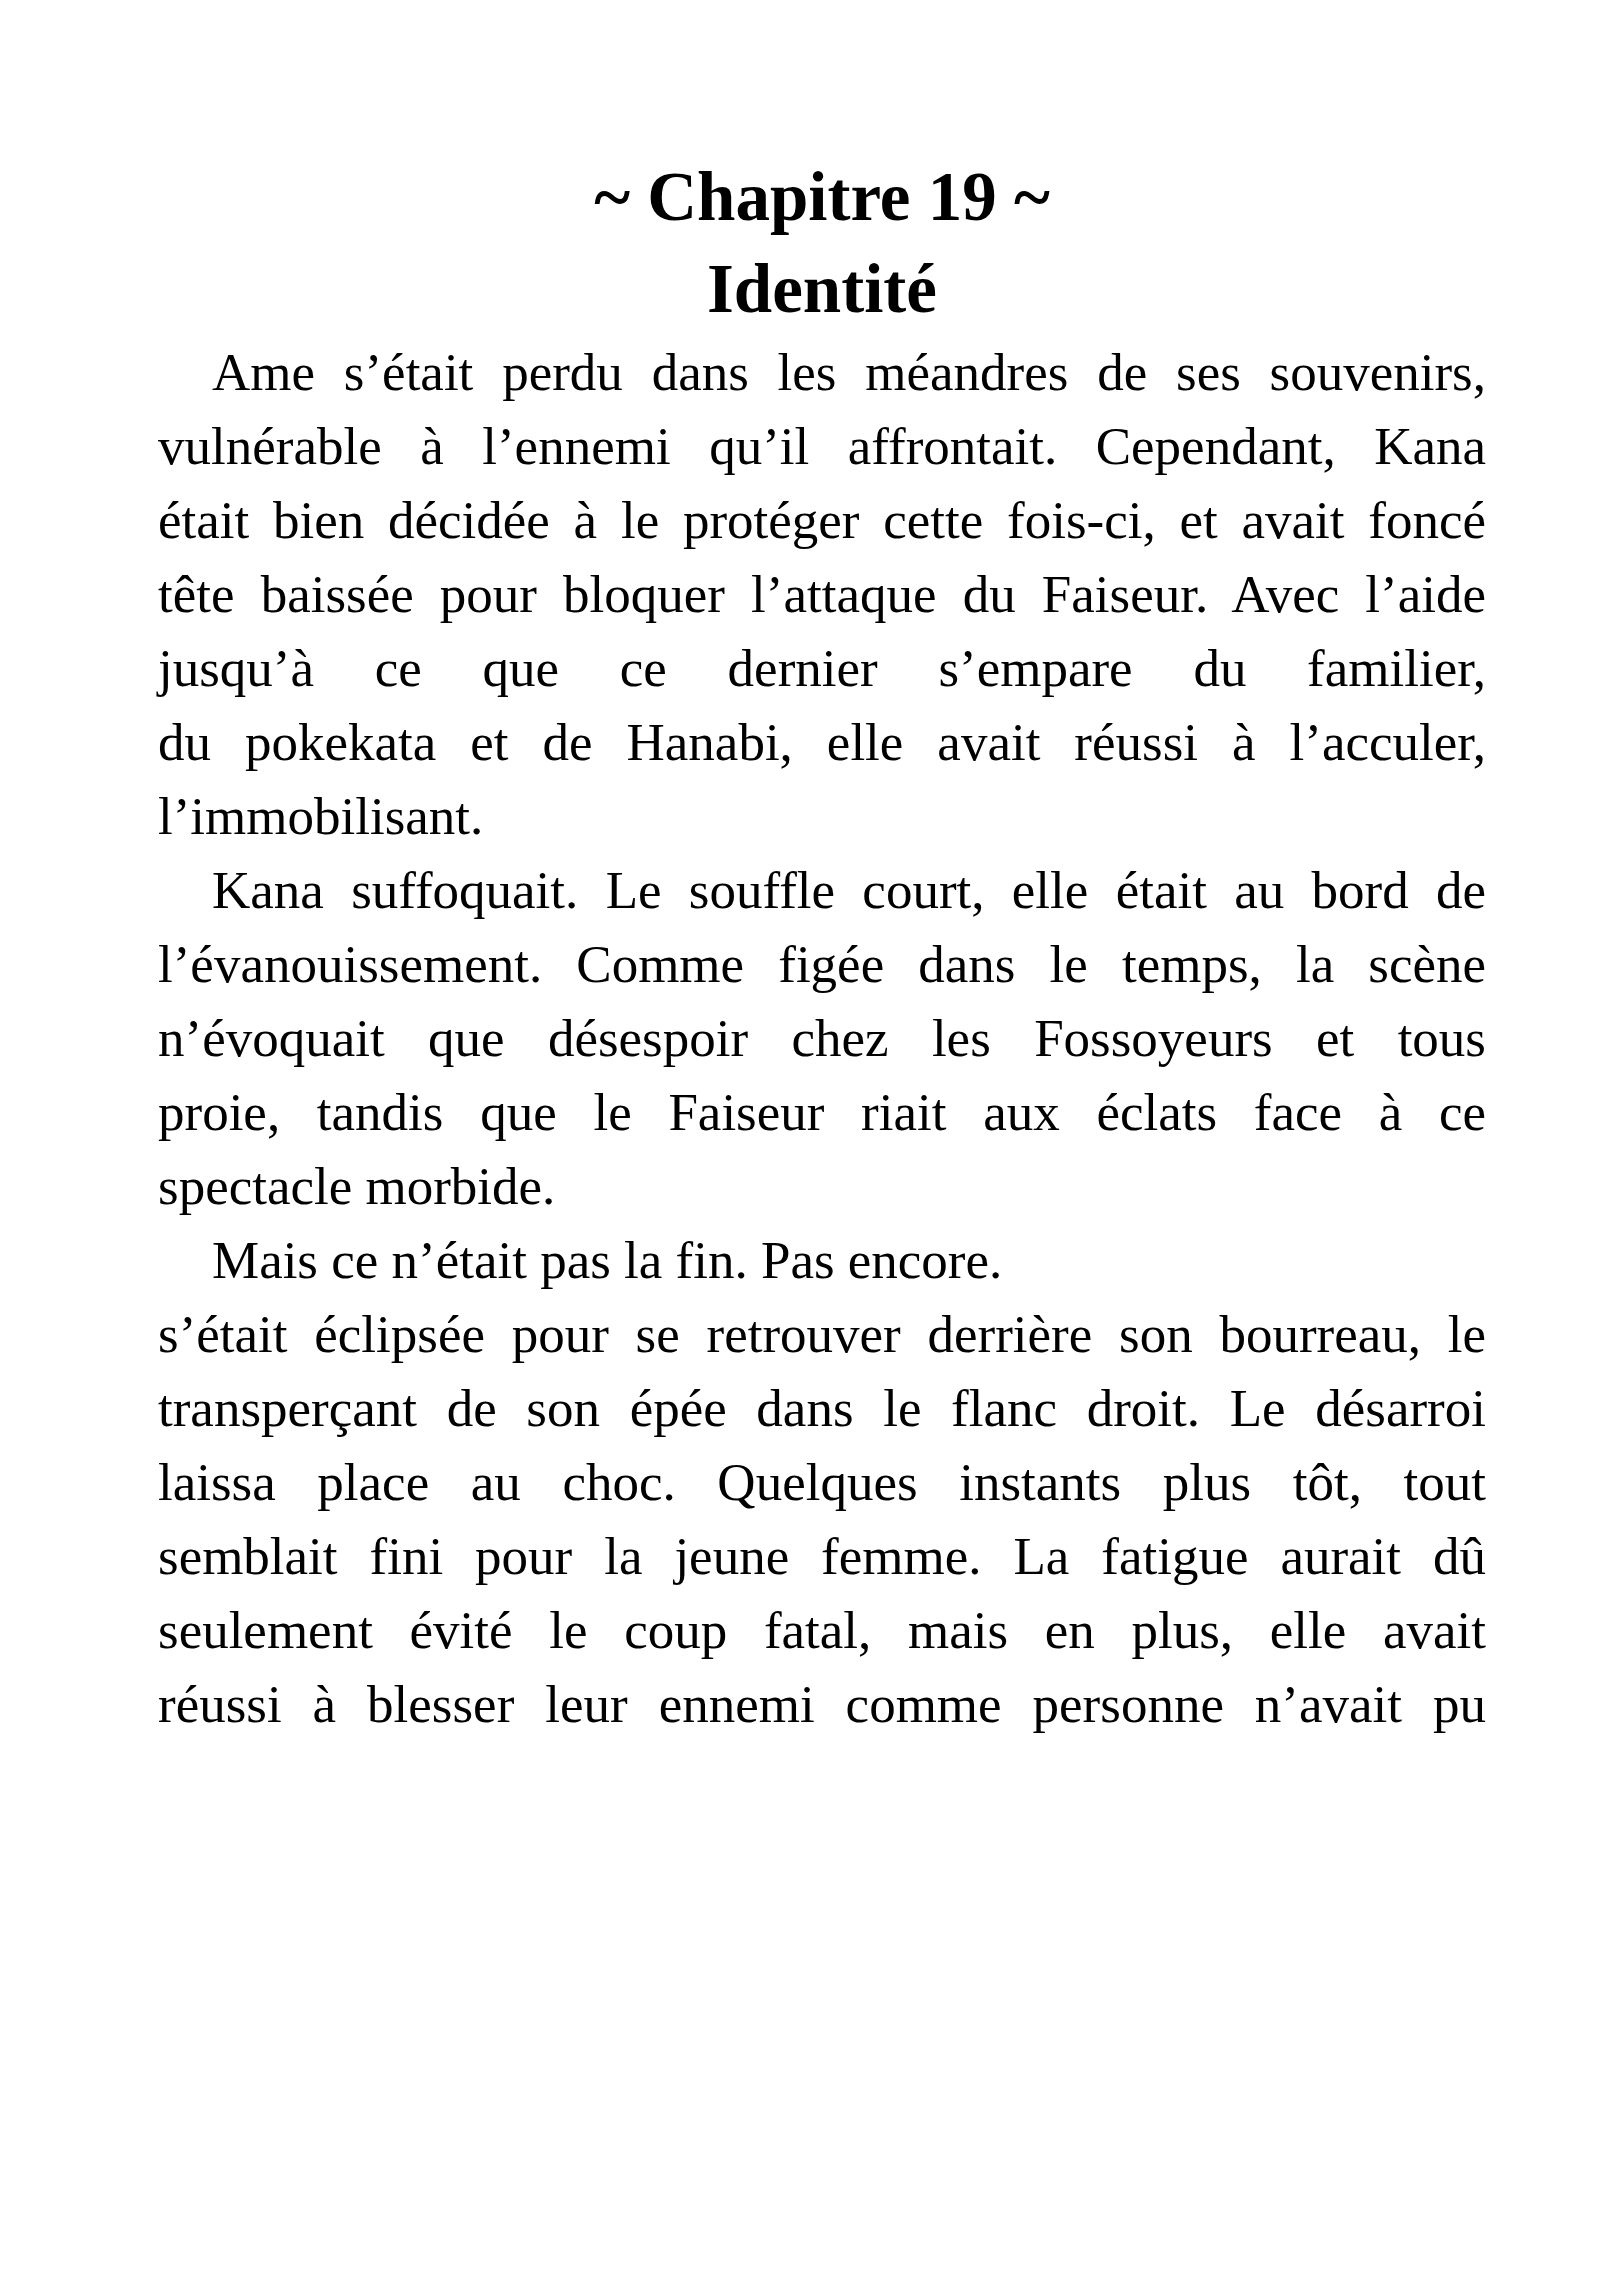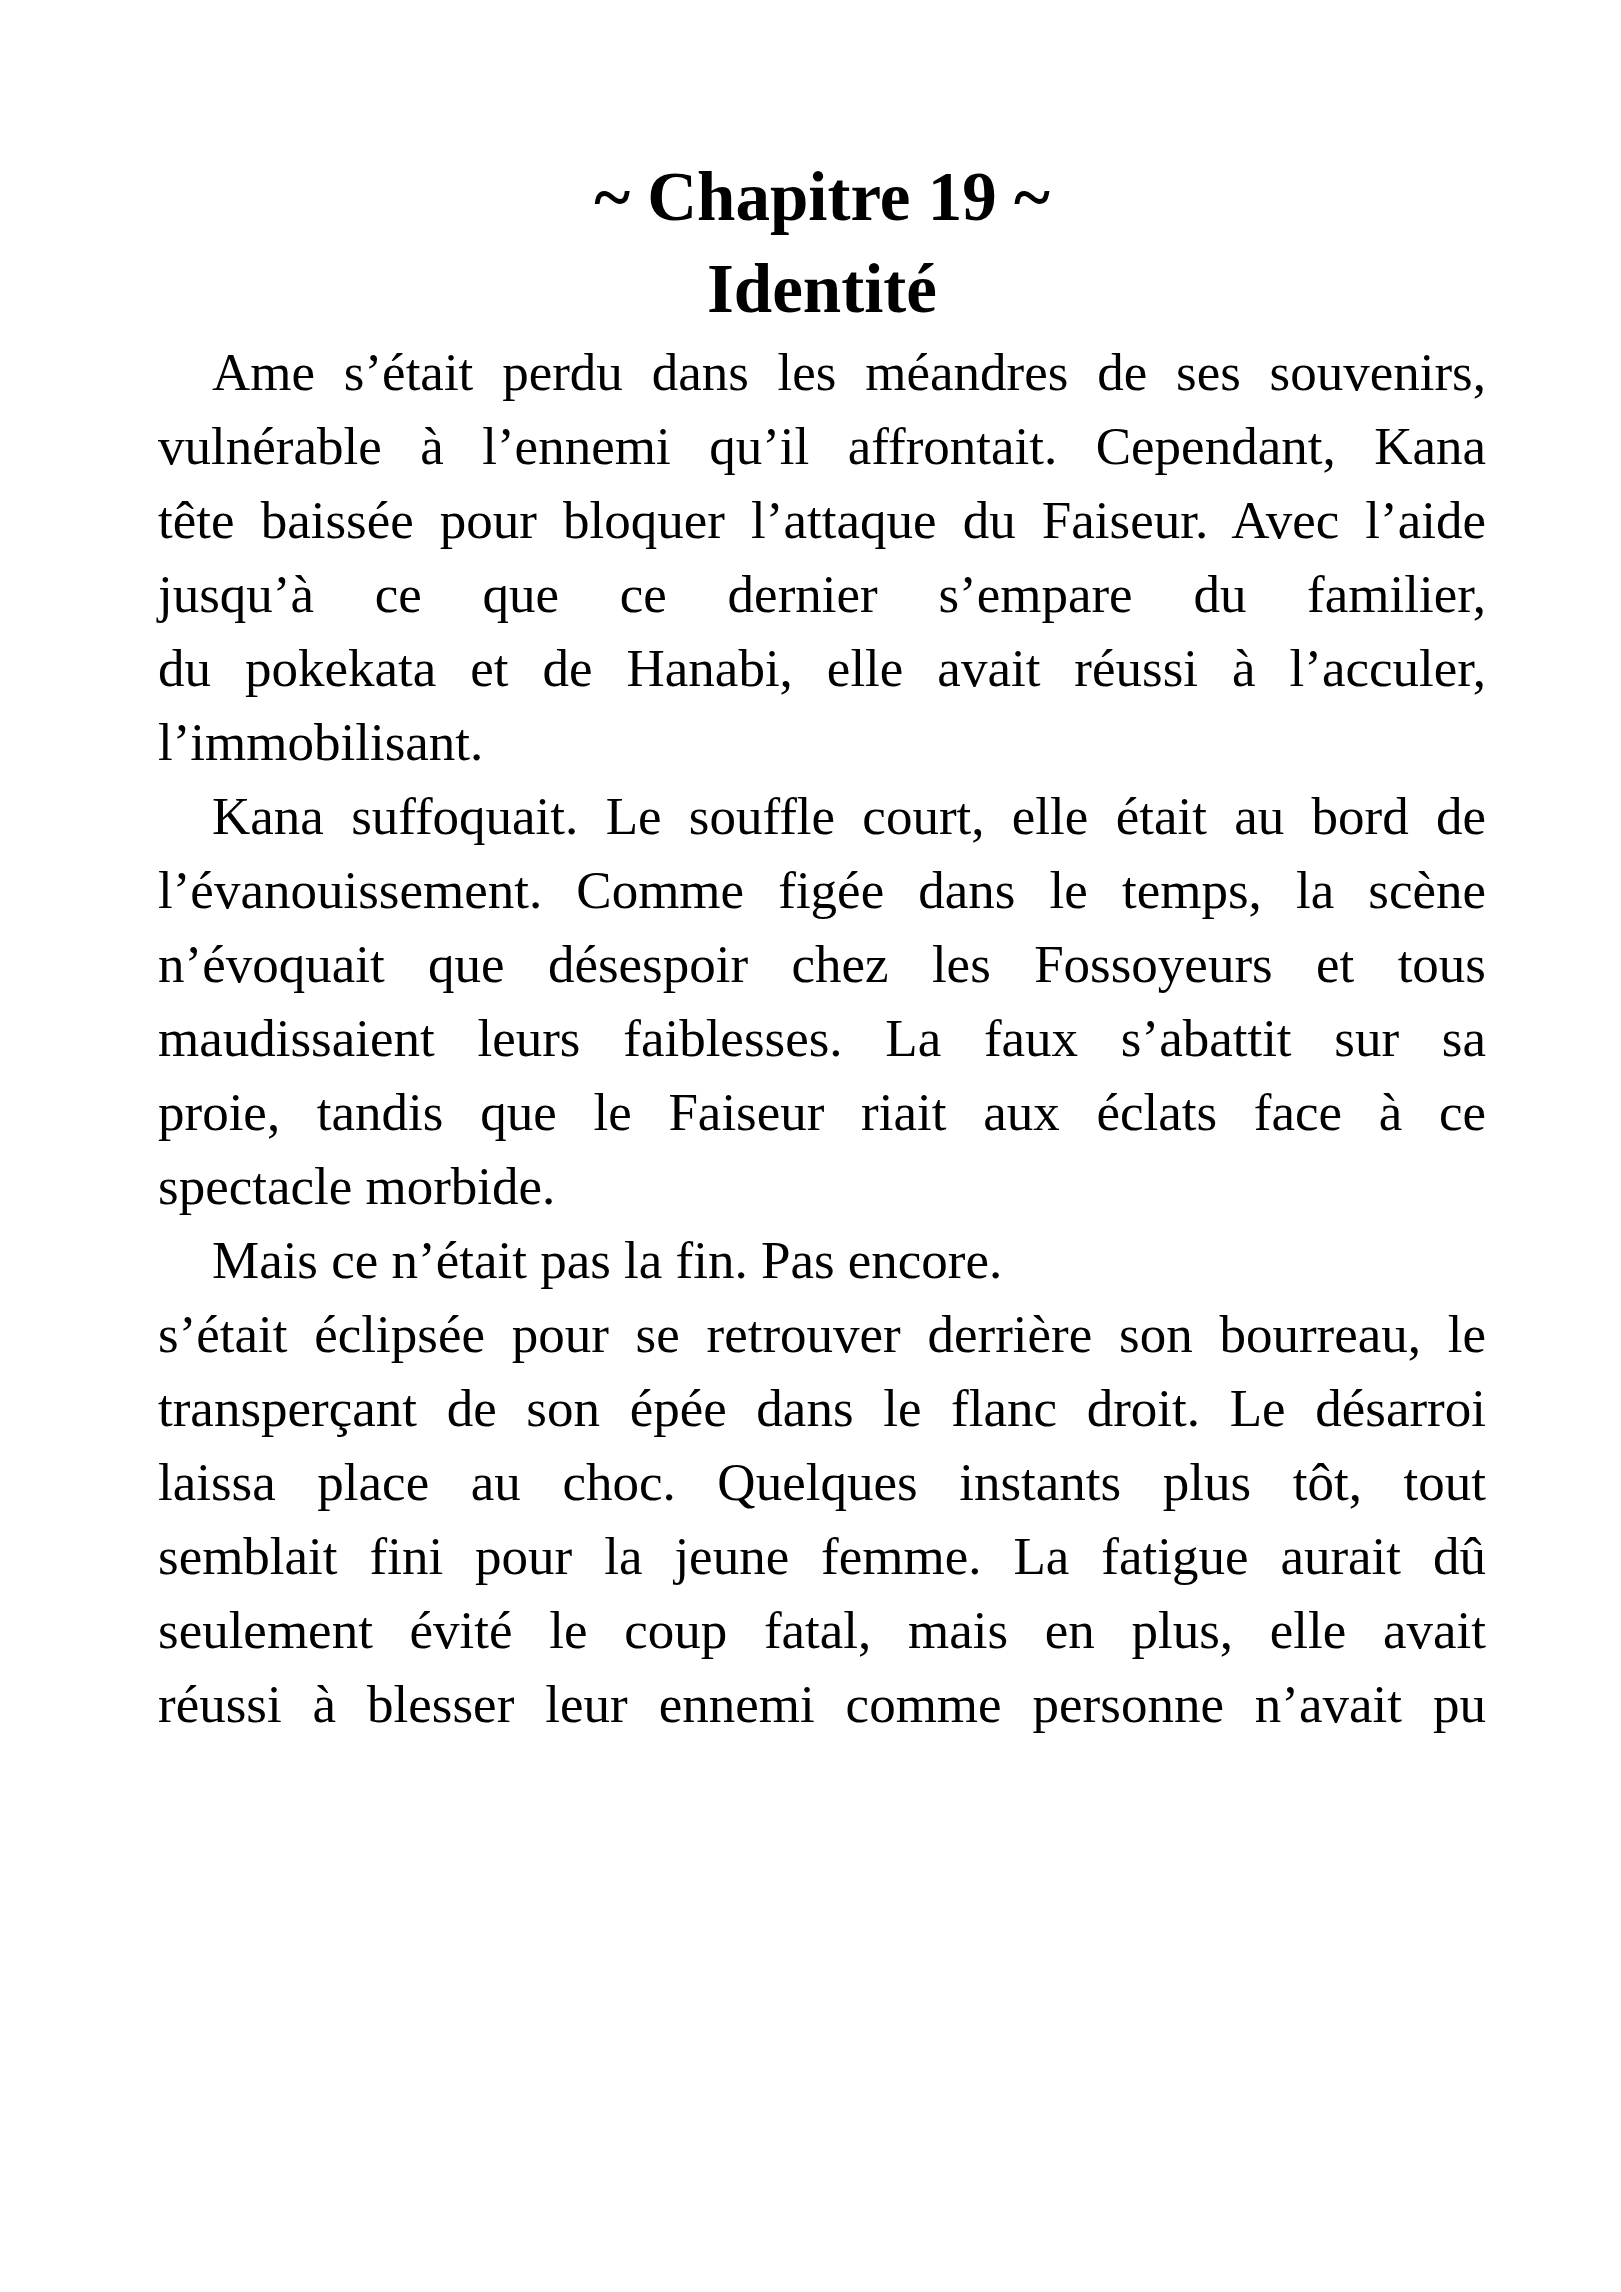--- a/index.html
+++ b/index.html
@@ -55,30 +55,30 @@
 <body style="--text-color: #000000; --bg-color: #ffffff;">
 
 <div class="page">
   <h1 class="chapter-heading">~ Chapitre 19 ~</h1>
   <h2 class="chapter-heading">Identité</h2>
 
   <div class="chapter-body">
       <div class="paragraph">
         <div class="line indent j">Ame s’était perdu dans les méandres de ses souvenirs,</div>
         <div class="line j">vulnérable à l’ennemi qu’il affrontait. Cependant, Kana</div>
+        <div class="line j">était bien décidée à le protéger cette fois-ci, et avait foncé</div>
         <div class="line j">tête baissée pour bloquer l’attaque du Faiseur. Avec l’aide</div>
         <div class="line j">jusqu’à ce que ce dernier s’empare du familier,</div>
         <div class="line j">du pokekata et de Hanabi, elle avait réussi à l’acculer,</div>
         <div class="line">l’immobilisant.</div>
       </div>
       <div class="paragraph">
         <div class="line indent j">Kana suffoquait. Le souffle court, elle était au bord de</div>
         <div class="line j">l’évanouissement. Comme figée dans le temps, la scène</div>
         <div class="line j">n’évoquait que désespoir chez les Fossoyeurs et tous</div>
-        <div class="line j">maudissaient leurs faiblesses. La faux s’abattit sur sa</div>
         <div class="line j">proie, tandis que le Faiseur riait aux éclats face à ce</div>
         <div class="line">spectacle morbide.</div>
       </div>
       <div class="paragraph">
         <div class="line indent">Mais ce n’était pas la fin. Pas encore.</div>
       </div>
       <div class="paragraph">
         <div class="line j">s’était éclipsée pour se retrouver derrière son bourreau, le</div>
         <div class="line j">transperçant de son épée dans le flanc droit. Le désarroi</div>
         <div class="line j">laissa place au choc. Quelques instants plus tôt, tout</div>

